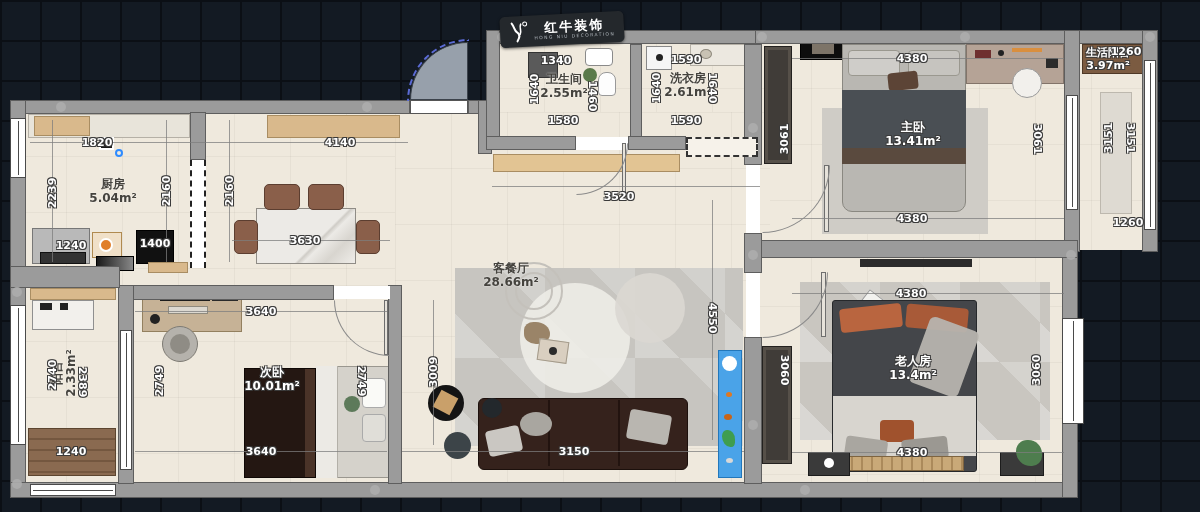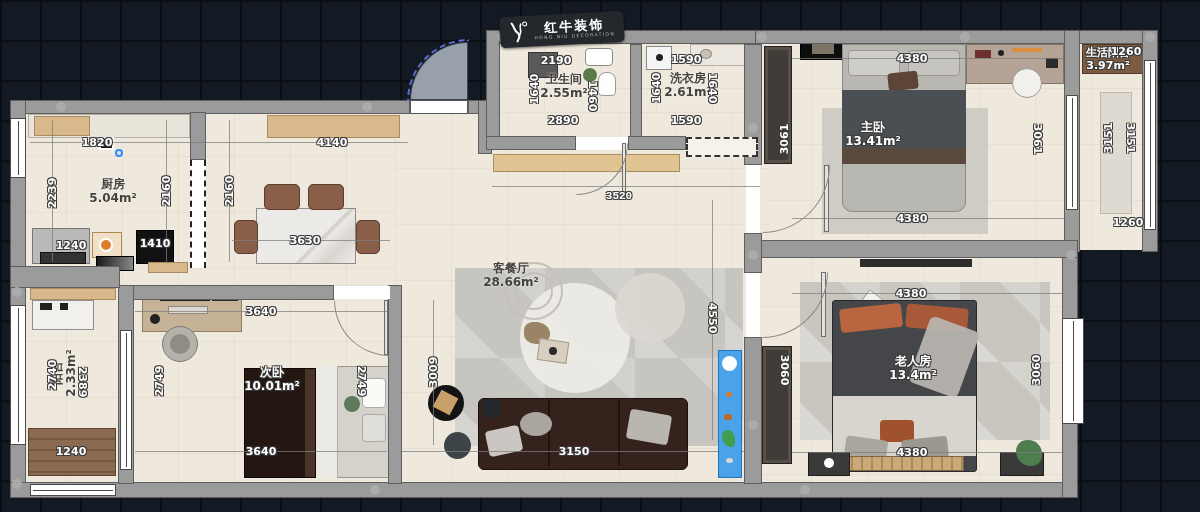--- a/index.html
+++ b/index.html
@@ -278,21 +278,21 @@
       <span>2.55m²</span>
   </div>
   <div class="rlabel dark" style="left:688px;top:85px;">
     <span>洗衣房</span>
       <span>2.61m²</span>
   </div>
   <div class="rlabel dark" style="left:511px;top:275px;">
     <span>客餐厅</span>
       <span>28.66m²</span>
   </div>
-  <div class="rlabel light" style="left:873px;top:134px;">
+  <div class="rlabel light" style="left:913px;top:134px;">
     <span>主卧</span>
       <span>13.41m²</span>
   </div>
   <div class="rlabel light" style="left:1108px;top:59px;font-size:11px;">
     <span>生活阳台</span>
       <span>3.97m²</span>
   </div>
   <div class="rlabel light" style="left:913px;top:368px;">
     <span>老人房</span>
       <span>13.4m²</span>
@@ -304,32 +304,32 @@
   <div class="rlabel dark rn90" style="left:64px;top:373px;">
     <span>阳台</span>
       <span>2.33m²</span>
   </div>
 
   <span class="dim" style="left:97px;top:142px;">1820</span>
   <span class="dim rn90" style="left:52px;top:193px;">2239</span>
   <span class="dim rn90" style="left:166px;top:191px;">2160</span>
   <span class="dim rn90" style="left:229px;top:191px;">2160</span>
   <span class="dim" style="left:71px;top:245px;">1240</span>
-  <span class="dim" style="left:155px;top:243px;">1410</span>
-  <span class="dim" style="left:332px;top:142px;">4140</span>
+  <span class="dim" style="left:155px;top:243px;">1400</span>
+  <span class="dim" style="left:340px;top:142px;">4140</span>
   <span class="dim" style="left:305px;top:240px;">3630</span>
-  <span class="dim" style="left:556px;top:60px;">2190</span>
+  <span class="dim" style="left:556px;top:60px;">1340</span>
   <span class="dim rn90" style="left:534px;top:89px;">1640</span>
   <span class="dim r90" style="left:592px;top:96px;">1460</span>
-  <span class="dim" style="left:563px;top:120px;">2890</span>
+  <span class="dim" style="left:563px;top:120px;">1580</span>
   <span class="dim" style="left:686px;top:59px;">1590</span>
   <span class="dim rn90" style="left:656px;top:88px;">1640</span>
   <span class="dim r90" style="left:712px;top:88px;">1640</span>
   <span class="dim" style="left:686px;top:120px;">1590</span>
-  <span class="dim" style="left:619px;top:196px;font-family:Liberation Mono, monospace;">3520</span>
+  <span class="dim" style="left:619px;top:196px;">3520</span>
   <span class="dim rn90" style="left:433px;top:372px;">3009</span>
   <span class="dim r90" style="left:712px;top:318px;">4550</span>
   <span class="dim" style="left:574px;top:451px;">3150</span>
   <span class="dim" style="left:912px;top:58px;">4380</span>
   <span class="dim rn90" style="left:784px;top:139px;">3061</span>
   <span class="dim r90" style="left:1037px;top:139px;">3061</span>
   <span class="dim" style="left:912px;top:218px;">4380</span>
   <span class="dim" style="left:1126px;top:51px;">1260</span>
   <span class="dim rn90" style="left:1108px;top:138px;">3151</span>
   <span class="dim r90" style="left:1130px;top:138px;">3151</span>

